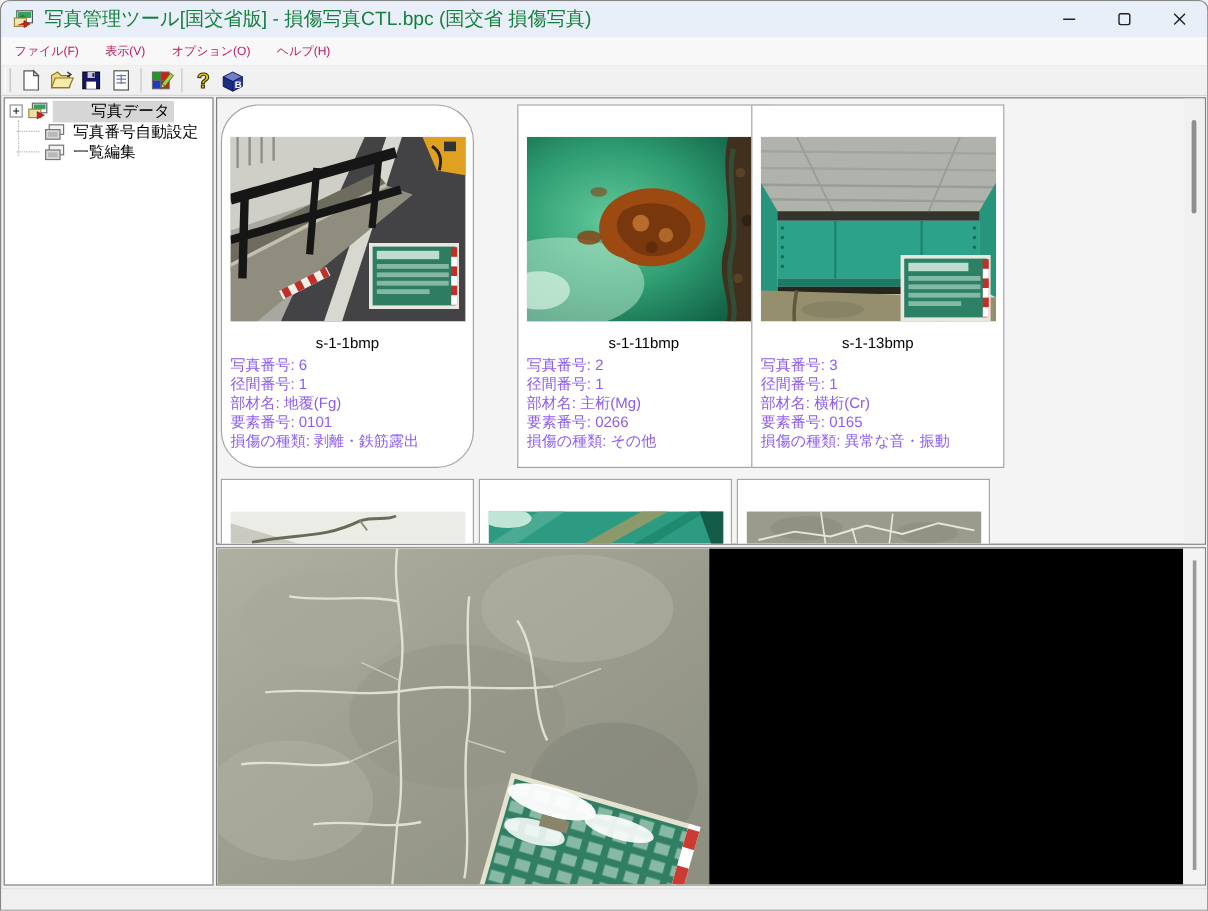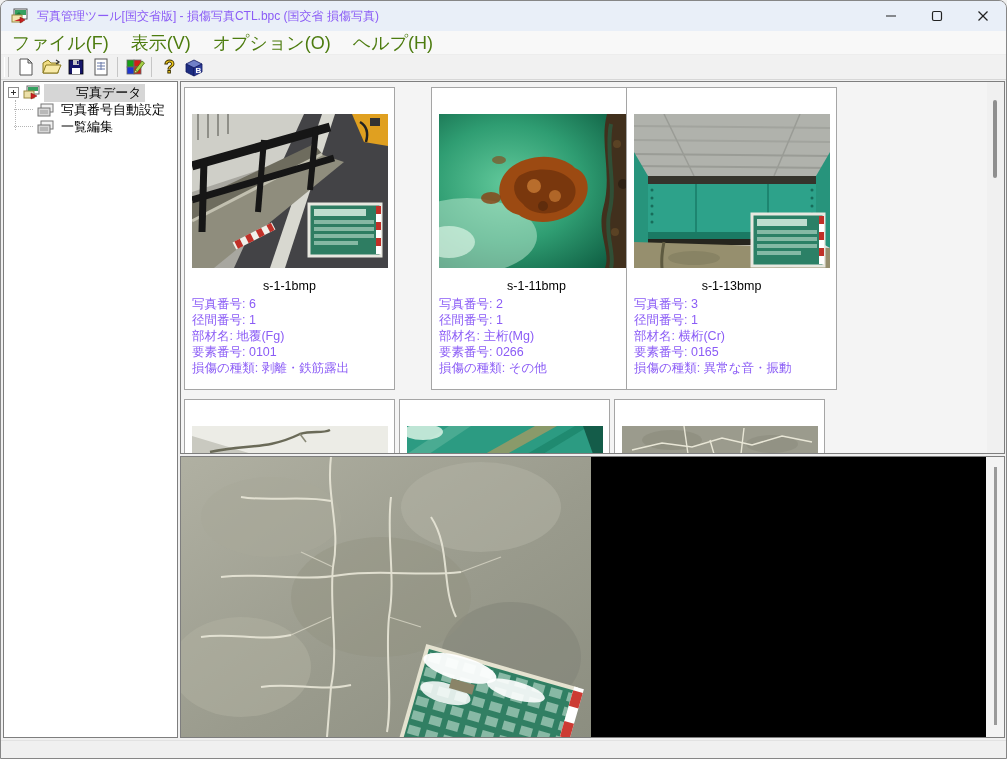--- a/index.html
+++ b/index.html
@@ -2,27 +2,27 @@
 <html><head>
 <meta charset="utf-8">
 <style>
   html,body{margin:0;padding:0;}
   body{width:1007px;height:759px;overflow:hidden;font-family:"Liberation Sans","DejaVu Sans",sans-serif;background:#f0f0f0;position:relative;}
   #window{position:absolute;inset:0;border:1px solid #868686;border-radius:8px 8px 0 0;overflow:hidden;background:#f0f0f0;box-sizing:border-box;}
 
   
   #titlebar{position:absolute;left:0;top:0;width:100%;height:30px;background:#e9eff8;display:flex;align-items:center;}
   #titlebar .appicon{margin:0 8px 0 10px;display:flex;align-items:center;}
-  #titlebar .title{font-size:12px;color:#8b5cf6;white-space:nowrap;}
+  #titlebar .title{font-size:16px;color:#15803d;white-space:nowrap;}
   #wincontrols{margin-left:auto;display:flex;height:100%;}
   .winbtn{width:46px;height:100%;display:flex;align-items:center;justify-content:center;}
 
   
   #menubar{position:absolute;left:0;top:30px;width:100%;height:23px;background:#f8f8f8;display:flex;align-items:center;border-bottom:1px solid #ededed;}
-  .menuitem{font-size:18px;color:#4d7c0f;padding:3px 11px;white-space:nowrap;}
+  .menuitem{font-size:10px;color:#be185d;padding:3px 11px;white-space:nowrap;}
 
   
   #toolbar{position:absolute;left:0;top:54px;width:100%;height:24px;background:#f1f1f1;display:flex;align-items:center;border-bottom:1px solid #d7d7d7;}
   .gripper{width:3px;height:20px;border-left:1px solid #fff;border-right:1px solid #bdbdbd;margin:0 4px 0 3px;}
   .tbtn{width:25px;height:23px;display:flex;align-items:center;justify-content:center;}
   .tsep{width:1px;height:20px;background:#c6c6c6;margin:0 4px;}
 
   
   #tree{position:absolute;left:2px;top:80px;width:175px;height:657px;background:#fff;border:1px solid #7e7e7e;box-sizing:border-box;font-size:13px;}
   #list{position:absolute;left:179px;top:80px;width:825px;height:373px;background:#f4f4f4;border:1px solid #7e7e7e;box-sizing:border-box;overflow:hidden;}
@@ -198,21 +198,21 @@
           <rect x="1" y="5" width="12" height="8" fill="#d8d8d8" stroke="#777" stroke-width="1"></rect>
           <rect x="3" y="7" width="8" height="4" fill="#b8b8b8"></rect>
         </svg>
       </span>
       <span class="lbl">一覧編集</span>
     </div>
   </div>
 
   <div id="list">
 
-    <div class="card" style="left:3px;top:5px;">
+    <div class="card" style="left:3px;top:5px;border-radius:31px;">
       <div class="photo">
         <svg width="196" height="154" viewBox="0 0 196 154">
           <rect width="196" height="154" fill="#a8a7a0"></rect>
           <polygon points="0,0 150,0 100,45 0,78" fill="#cfcfc8"></polygon>
           <line x1="6" y1="0" x2="6" y2="26" stroke="#8f8f88" stroke-width="2"></line>
           <line x1="16" y1="0" x2="16" y2="24" stroke="#8f8f88" stroke-width="2"></line>
           <line x1="26" y1="0" x2="26" y2="22" stroke="#8f8f88" stroke-width="2"></line>
           <line x1="36" y1="0" x2="36" y2="20" stroke="#8f8f88" stroke-width="2"></line>
           <polygon points="112,0 196,0 196,154 42,154" fill="#434346"></polygon>
           <polygon points="130,0 143,0 93,154 78,154" fill="#d8d8d0"></polygon>

